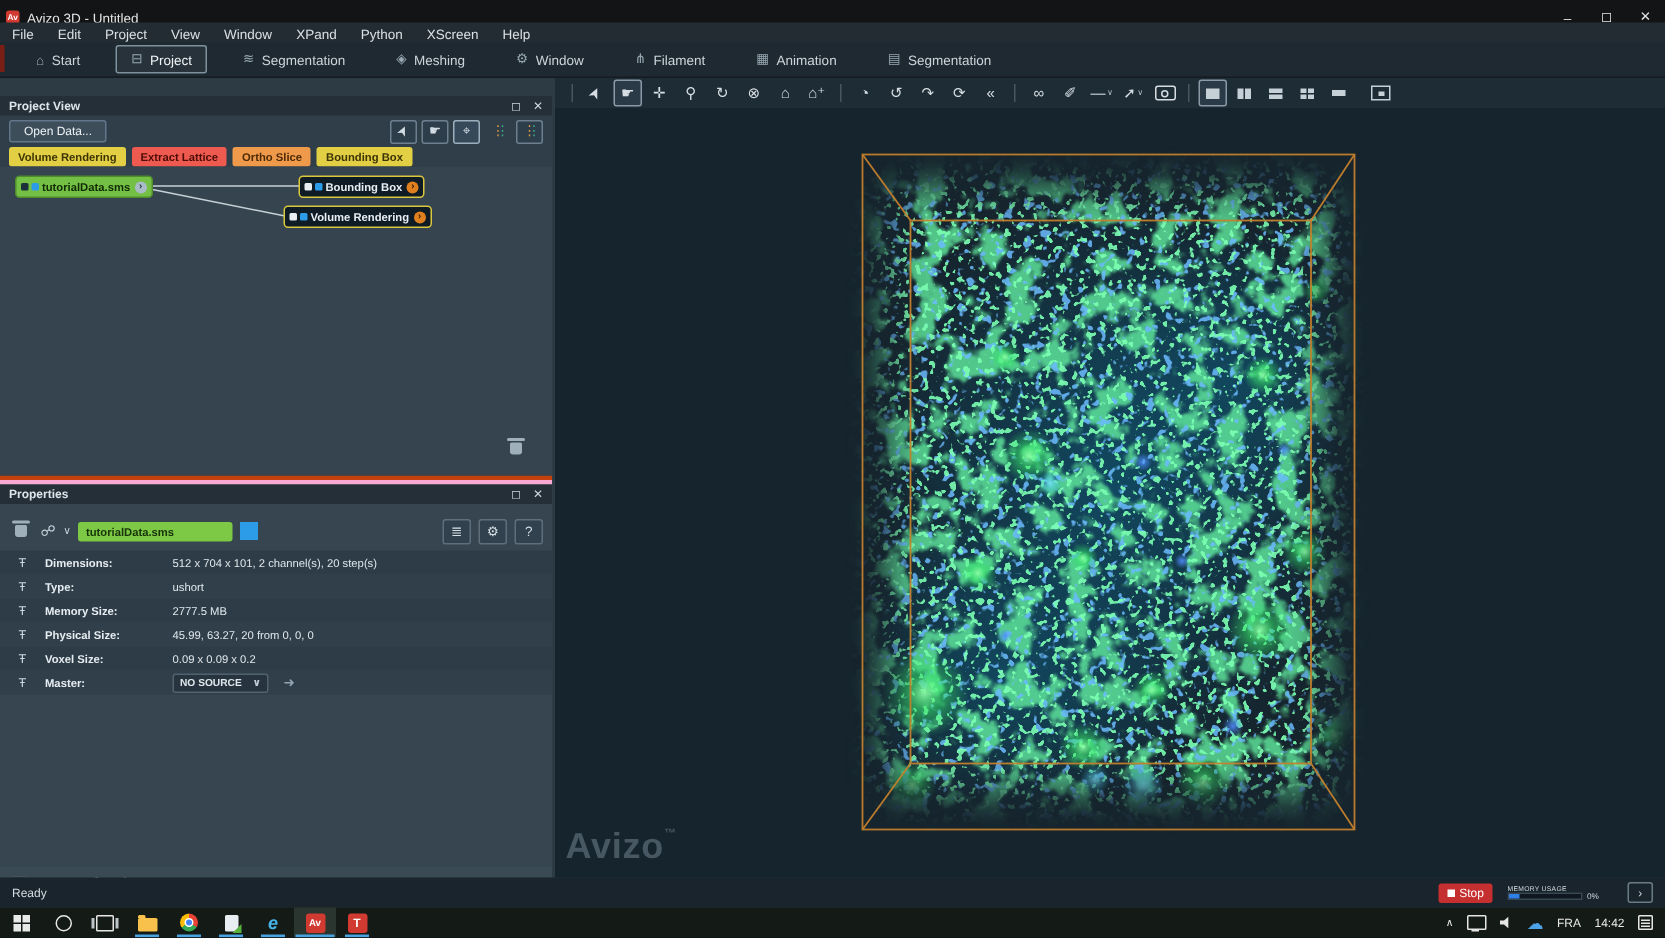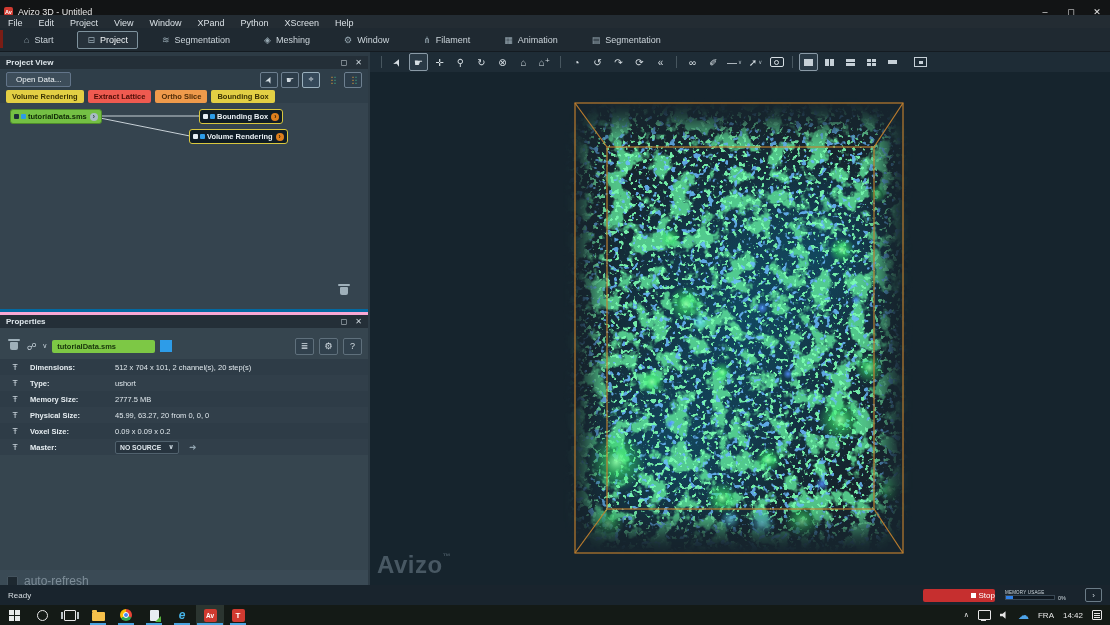--- a/index.html
+++ b/index.html
@@ -19,21 +19,21 @@
   #menubar span{padding:0 8px;}
   
   #ribbon{position:absolute;left:0;top:28px;width:1110px;height:23px;background:#1f2931;
           border-bottom:1px solid #141b21;display:flex;align-items:center;}
   #ribbon .sliver{position:absolute;left:0;top:2px;width:3px;height:18px;background:#7a1d15;}
   .tab{display:flex;align-items:center;gap:5px;font-size:9px;color:#ccd5db;
        padding:3px 9px;margin-left:14px;border:1px solid transparent;border-radius:2px;}
   .tab .ticon{font-size:9px;color:#97a8b2;}
   .tab.active{border-color:#7f939e;background:#27323b;color:#f0f4f6;}
   
-  #leftcol{position:absolute;left:0;top:56px;width:368px;height:533px;background:#0369a1;}
+  #leftcol{position:absolute;left:0;top:64px;width:368px;height:533px;background:#c2410c;}
   .phead{height:13px;background:#242f38;display:flex;align-items:center;padding:0 6px;
          font-size:8px;font-weight:bold;color:#dde5ea;}
   .phead .sp{flex:1;}
   .phead .wbtn{margin-left:8px;font-size:8px;font-weight:normal;color:#cdd7dd;}
   #pv{position:absolute;left:0;top:0;width:368px;height:253px;background:#2f3e49;}
   #pv .row2{position:absolute;left:0;top:14px;width:368px;height:19px;display:flex;align-items:center;padding:0 6px;box-sizing:border-box;}
   .btn{background:#3d4d5a;border:1px solid #63758a;border-radius:2px;color:#eef3f6;
        font-size:8px;padding:2px 9px;}
   #pv .row2 .sp{flex:1;}
   .ibtn{display:inline-flex;align-items:center;justify-content:center;width:16px;height:14px;
@@ -108,22 +108,22 @@
   .framed{width:11px;height:8px;border:1px solid #c6d0d7;display:flex;align-items:center;justify-content:center;}
   .framed .b{width:4px;height:3px;background:#c6d0d7;}
   #scene{position:absolute;left:0;top:20px;}
   #watermark{position:absolute;left:7px;bottom:6px;font-size:24px;font-weight:bold;
              color:#4e5e69;letter-spacing:0.5px;opacity:.9;margin-top:8px;}
   #watermark sup{font-size:8px;vertical-align:14px;}
   
   #statusbar{position:absolute;left:0;top:585px;width:1110px;height:20px;background:#19242d;
              display:flex;align-items:center;font-size:8px;color:#d7dee3;padding:0 8px;box-sizing:border-box;}
   #statusbar .sp{flex:1;}
-  .stopbtn{width:72px;height:13px;background:#c62f2f;border-radius:2px;color:#fff;
-           display:flex;align-items:center;justify-content:flex-end;gap:3px;font-size:8px;}
+  .stopbtn{width:36px;height:13px;background:#c62f2f;border-radius:2px;color:#fff;
+           display:flex;align-items:center;justify-content:center;gap:3px;font-size:8px;}
   .stopbtn i{width:5px;height:5px;background:#fff;display:inline-block;}
   .membox{display:flex;flex-direction:column;justify-content:center;margin-left:10px;width:70px;}
   .memlabel{font-size:4.5px;color:#cfd9df;letter-spacing:.2px;}
   .membarrow{display:flex;align-items:center;gap:3px;}
   .membar{width:48px;height:3px;background:#0f1820;border:1px solid #39да;}
   .membar{border:1px solid #394854;position:relative;}
   .membar i{position:absolute;left:0;top:0;height:3px;width:7px;background:#2e7fe8;display:block;}
   .mempct{font-size:5.5px;color:#cfd9df;}
   .consbtn{width:15px;height:12px;border:1px solid #6b7c87;border-radius:2px;margin-left:10px;
            display:flex;align-items:center;justify-content:center;font-size:8px;color:#cfd9df;}

